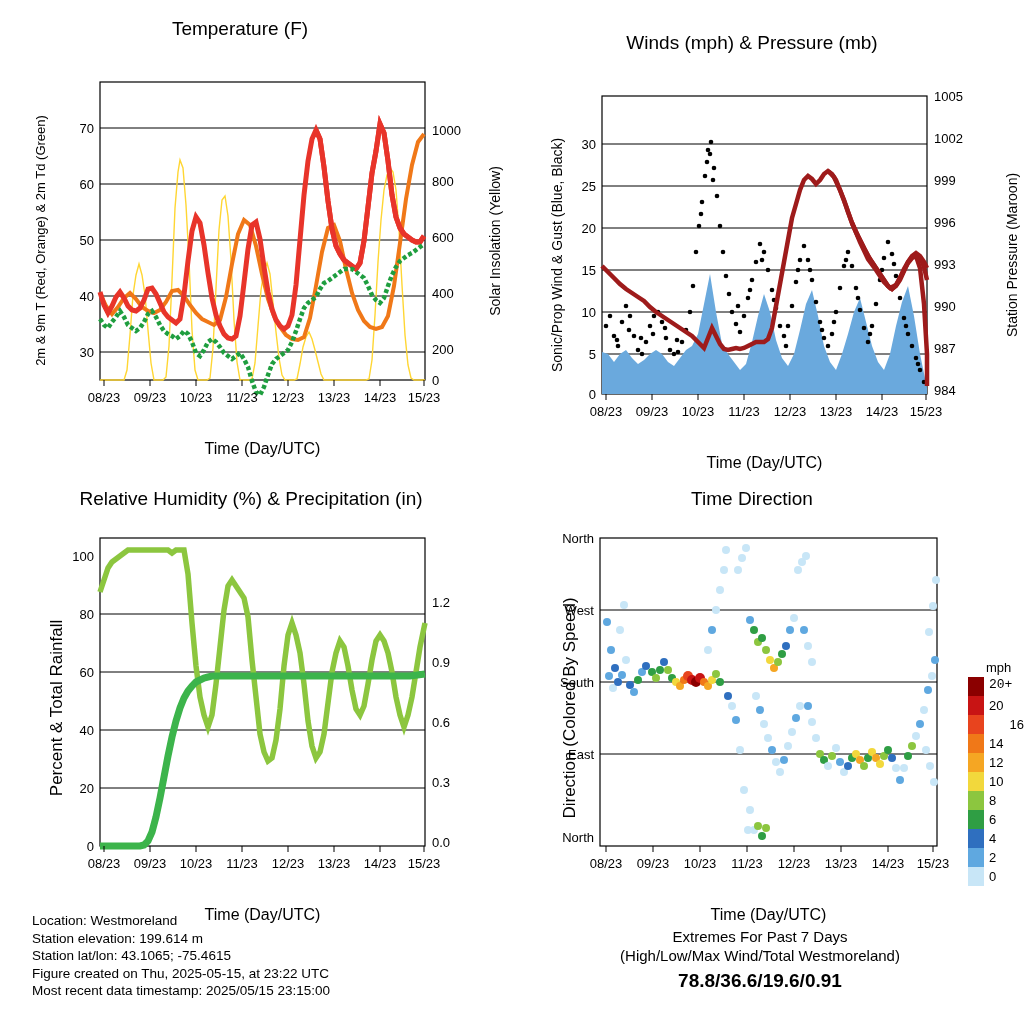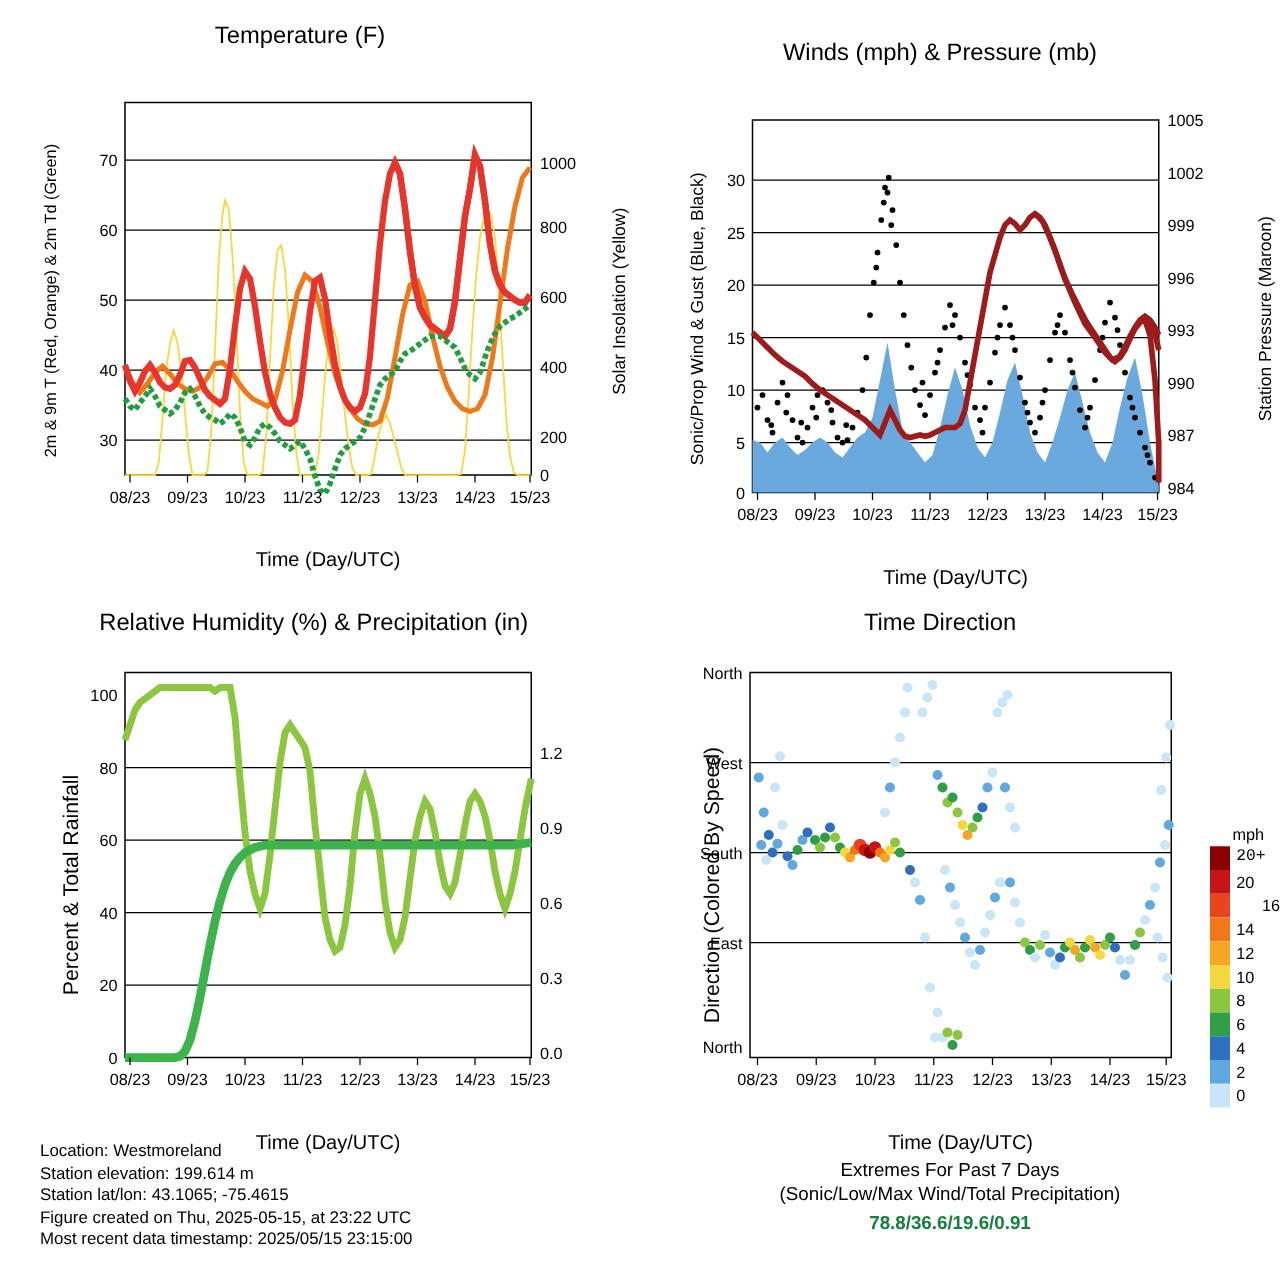--- a/index.html
+++ b/index.html
@@ -8,21 +8,21 @@
   .panel{position:absolute;}
   .ptitle{text-align:center;font-size:19px;}
   .axlabel{font-size:16px;margin-top:44px;}
   .tick{font-size:13px;}
   .vlabel{font-size:15px;transform-origin:center;white-space:nowrap;}
   .footer{font-size:13.5px;line-height:17.5px;}
   svg{display:block;overflow:visible;}
   .grid{stroke:#000;stroke-width:1;}
   .frame{fill:none;stroke:#000;stroke-width:1.2;}
   .extremes{font-size:15px;text-align:center;}
-  .extval{color:#15803d;font-weight:bold;font-size:15px;}
+  .extval{color:#000000;font-weight:bold;font-size:19px;}
 </style>
 </head>
 <body>
 
 <div class="page">
 
   <div class="panel" style="left:0;top:18px;width:512px;height:420px;">
     <div class="ptitle" style="width:460px;margin-left:10px;">Temperature (F)</div>
     <div class="vlabel" style="position:absolute;left:-110px;top:215px;width:300px;text-align:center;transform:rotate(-90deg);font-size:13px;">2m &amp; 9m T (Red, Orange) &amp; 2m Td (Green)</div>
     <div class="vlabel" style="position:absolute;left:355px;top:215px;width:280px;text-align:center;transform:rotate(-90deg);font-size:14px;">Solar Insolation (Yellow)</div>
@@ -582,17 +582,17 @@
   <div class="footer" style="position:absolute;left:32px;top:912px;width:470px;">
     <div>Location: Westmoreland</div>
     <div>Station elevation: 199.614 m</div>
     <div>Station lat/lon: 43.1065; -75.4615</div>
     <div>Figure created on Thu, 2025-05-15, at 23:22 UTC</div>
     <div>Most recent data timestamp: 2025/05/15 23:15:00</div>
   </div>
 
   <div style="position:absolute;left:560px;top:928px;width:400px;">
     <div class="extremes">Extremes For Past 7 Days</div>
-    <div class="extremes" style="margin-top:2px;">(Sonic/Low/Max Wind/Total Precipitation)</div>
+    <div class="extremes" style="margin-top:2px;">(High/Low/Max Wind/Total Westmoreland)</div>
     <div class="extremes extval" style="margin-top:6px;">78.8/36.6/19.6/0.91</div>
   </div>
 
 </div>
 
 </body></html>

